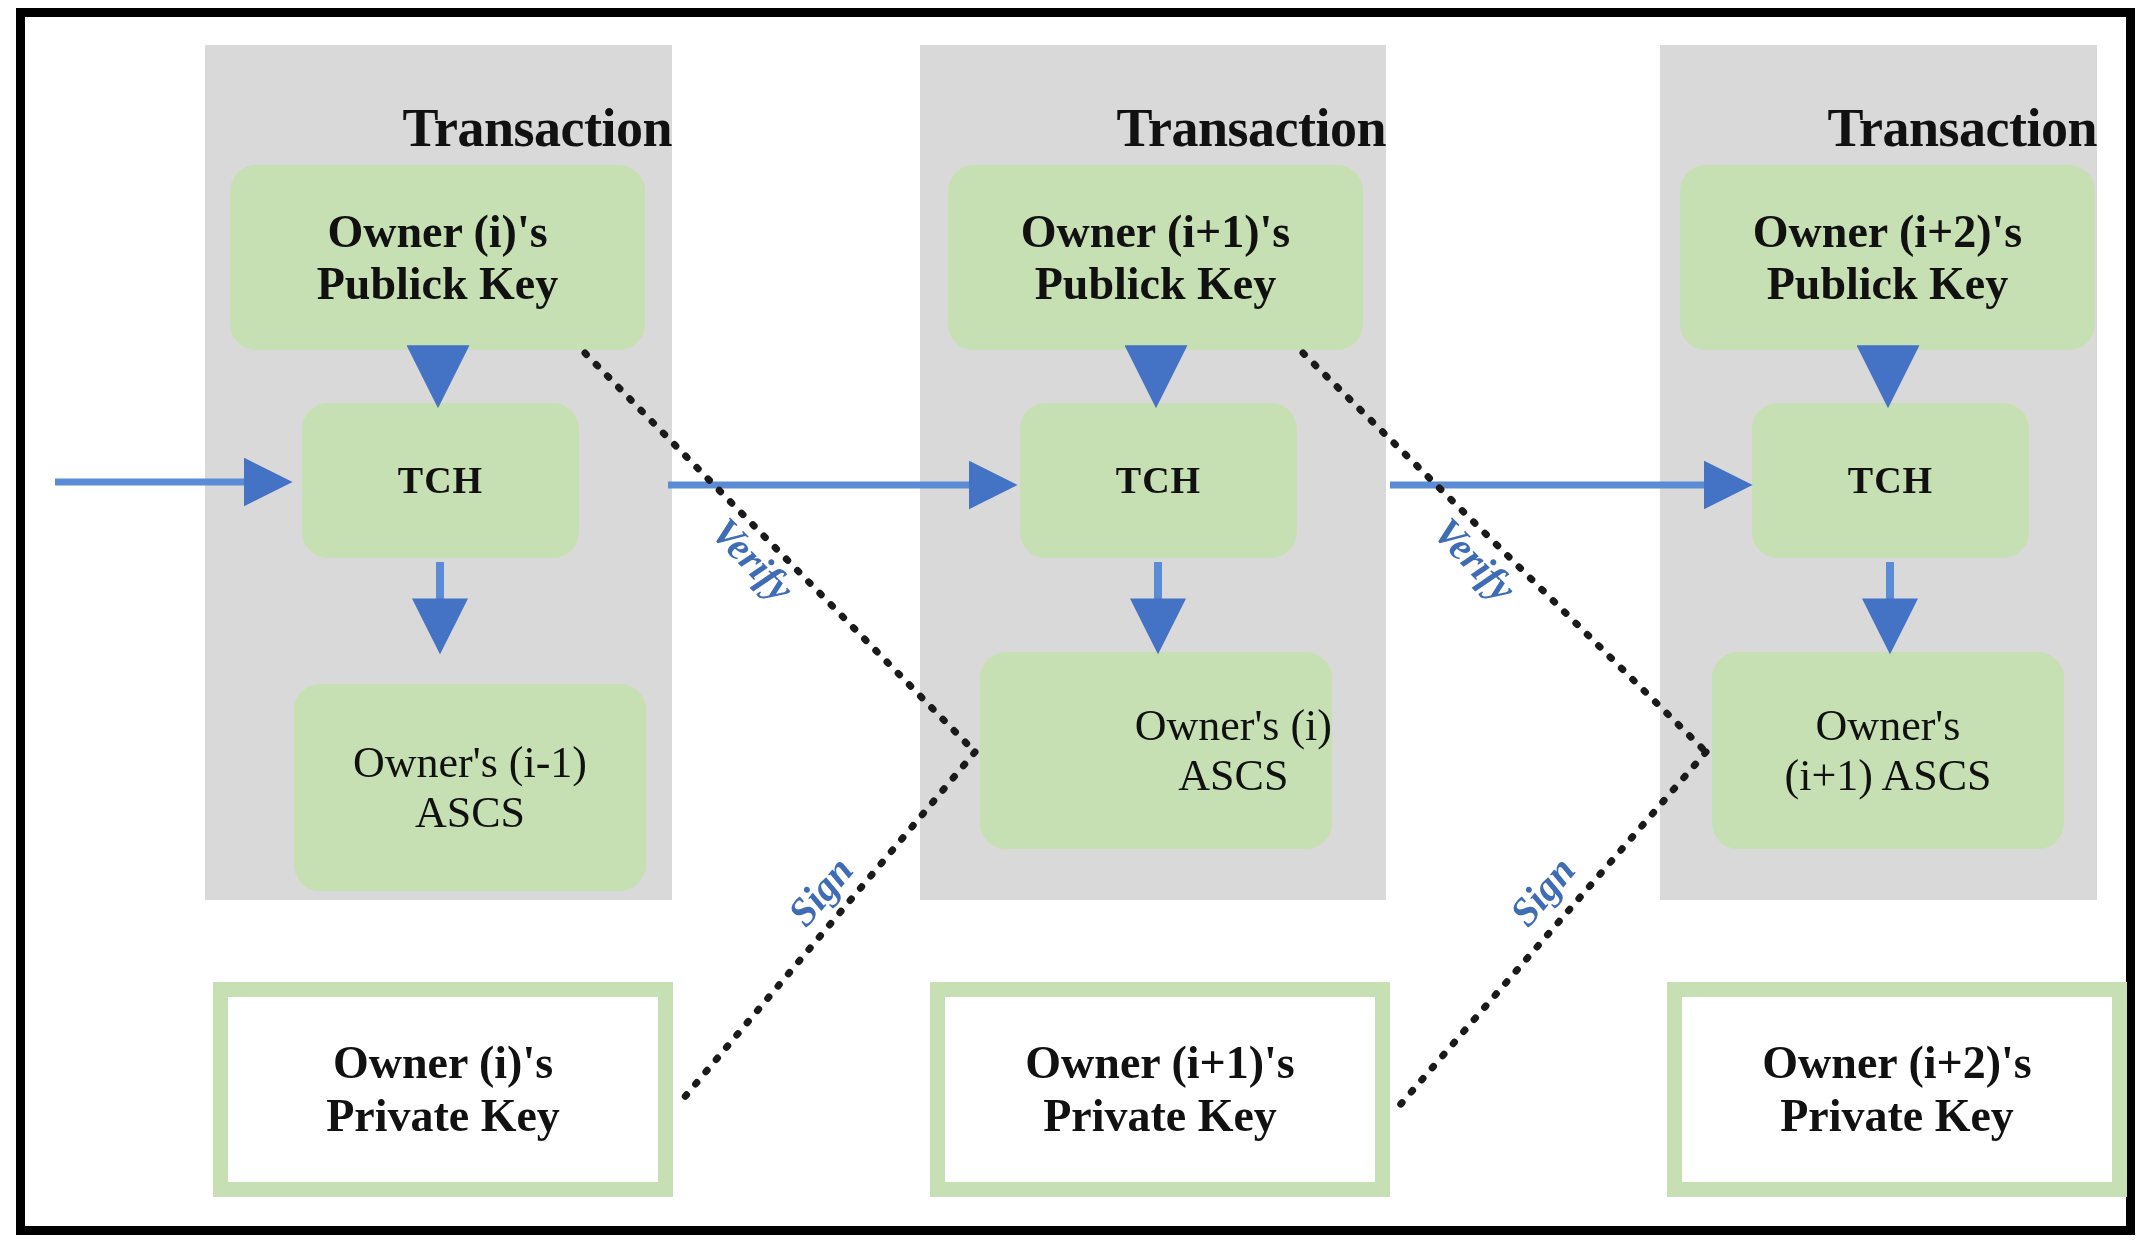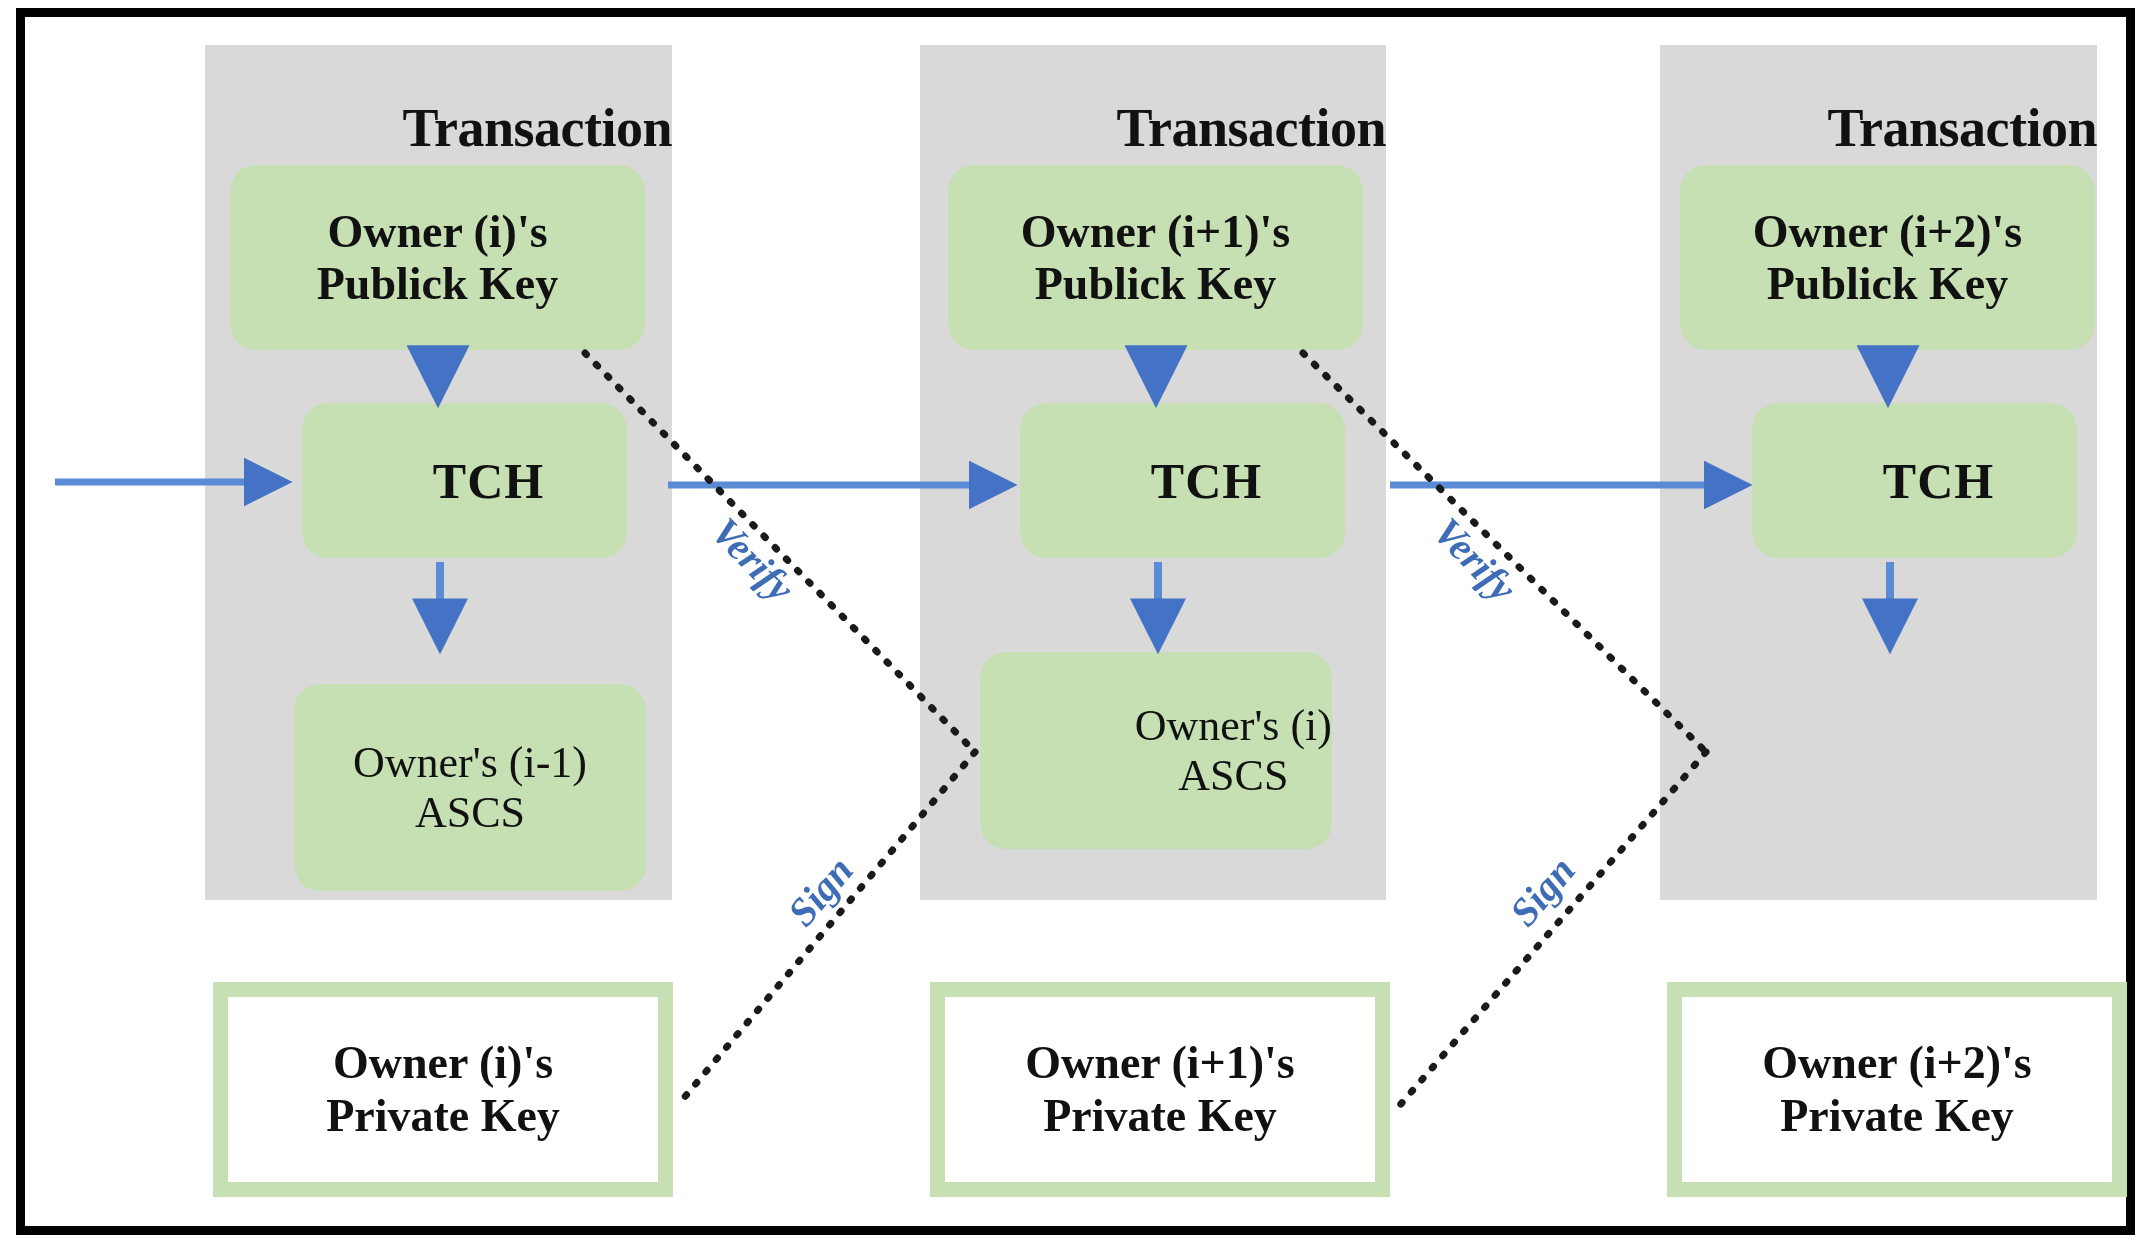--- a/index.html
+++ b/index.html
@@ -27,21 +27,21 @@
     font-family:"Liberation Serif",serif;
   }
 
   
   .gbox{
     position:absolute;background:#C7E0B3;border-radius:26px;
     display:flex;align-items:center;justify-content:center;text-align:center;
     color:#111111;line-height:1.12;font-family:"Liberation Serif",serif;
   }
   .gbox.pk{font-size:46px;font-weight:bold;}
-  .gbox.tch{font-size:50px;font-weight:bold;letter-spacing:1px;padding-left:48px;}
+  .gbox.tch{font-size:38px;font-weight:bold;letter-spacing:1px;}
   .gbox.ascs{font-size:44px;font-weight:normal;}
 
   
   .privbox{
     position:absolute;background:#ffffff;border:15px solid #C7E0B3;
     box-sizing:border-box;
     display:flex;align-items:center;justify-content:center;text-align:center;
     font-size:46px;font-weight:bold;color:#111111;line-height:1.15;
     font-family:"Liberation Serif",serif;
   }
@@ -128,20 +128,26 @@
     <div>
       <div>Owner (i+2)'s</div>
       <div>Publick Key</div>
     </div>
   </div>
 
   <div class="gbox tch" style="left:1752px;top:403px;width:277px;height:155px;">
     <span>TCH</span>
   </div>
 
+  <div class="gbox ascs" style="left:1712px;top:652px;width:352px;height:197px;">
+    <div>
+      <div>Owner's</div>
+      <div>(i+1) ASCS</div>
+    </div>
+  </div>
 
   <div class="privbox" style="left:1667px;top:982px;width:460px;height:215px;">
     <div>
       <div>Owner (i+2)'s</div>
       <div>Private Key</div>
     </div>
   </div>
 
   <svg id="overlay" viewBox="0 0 2151 1251" width="2151" height="1251">
     <defs>

